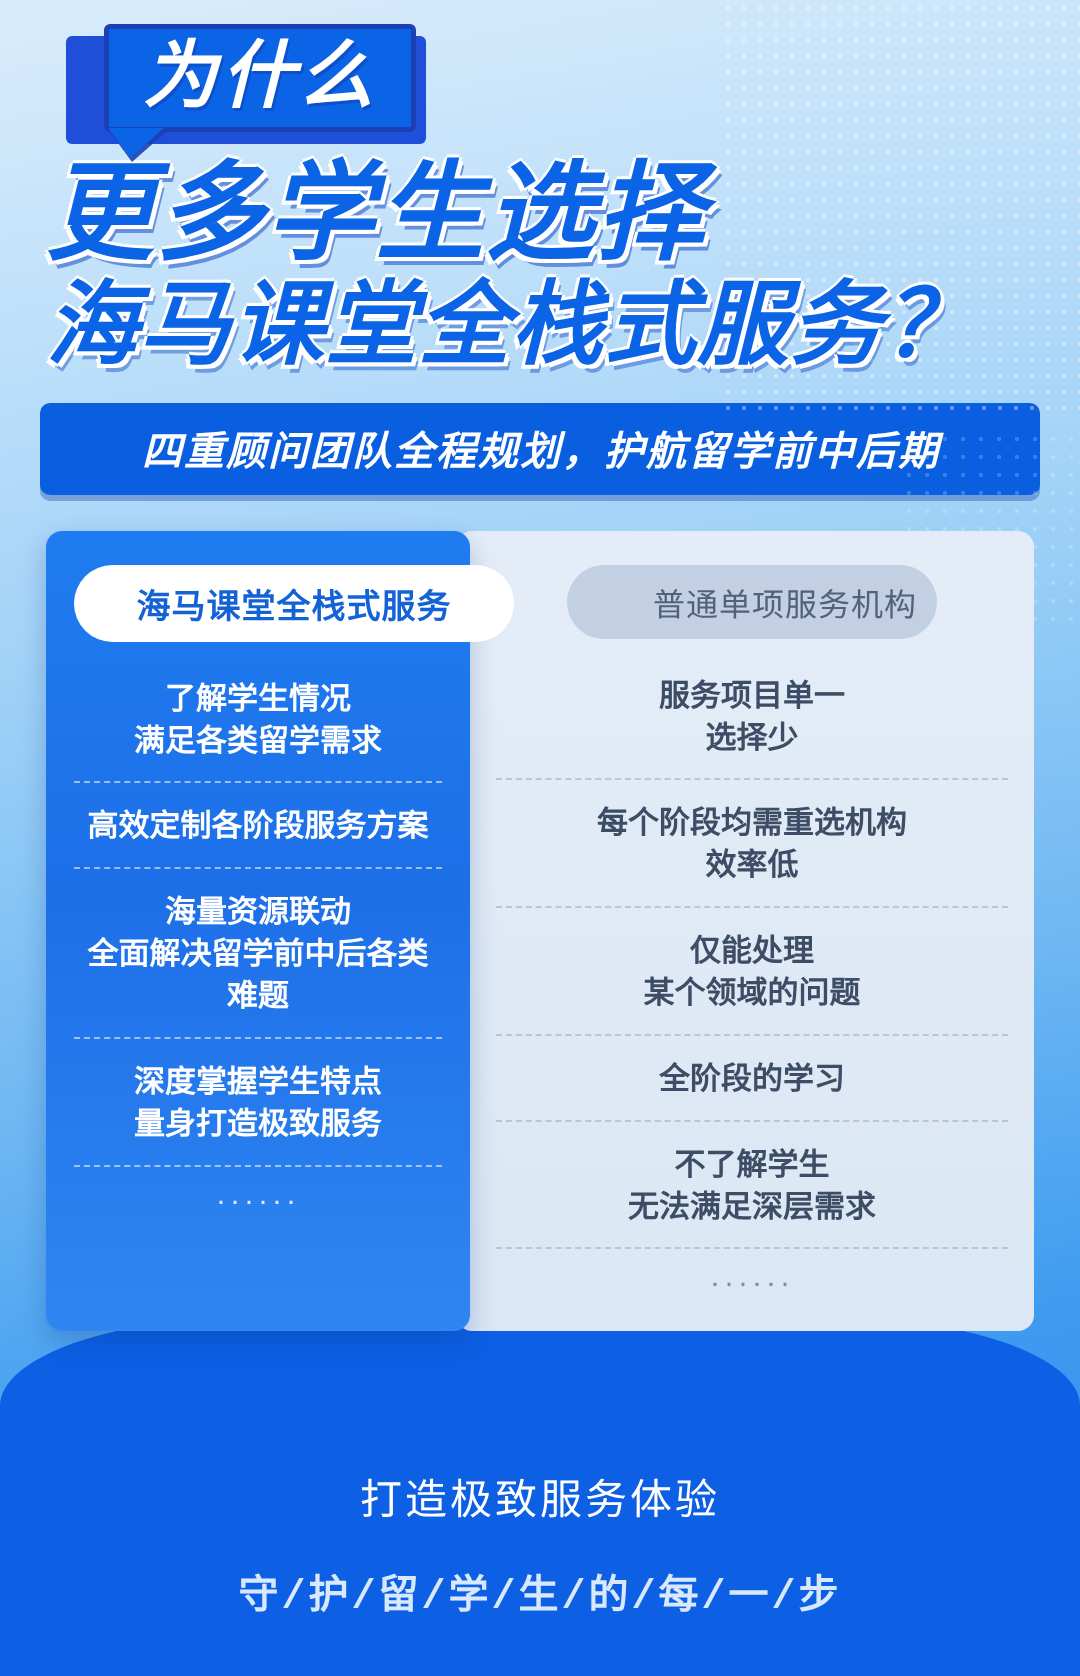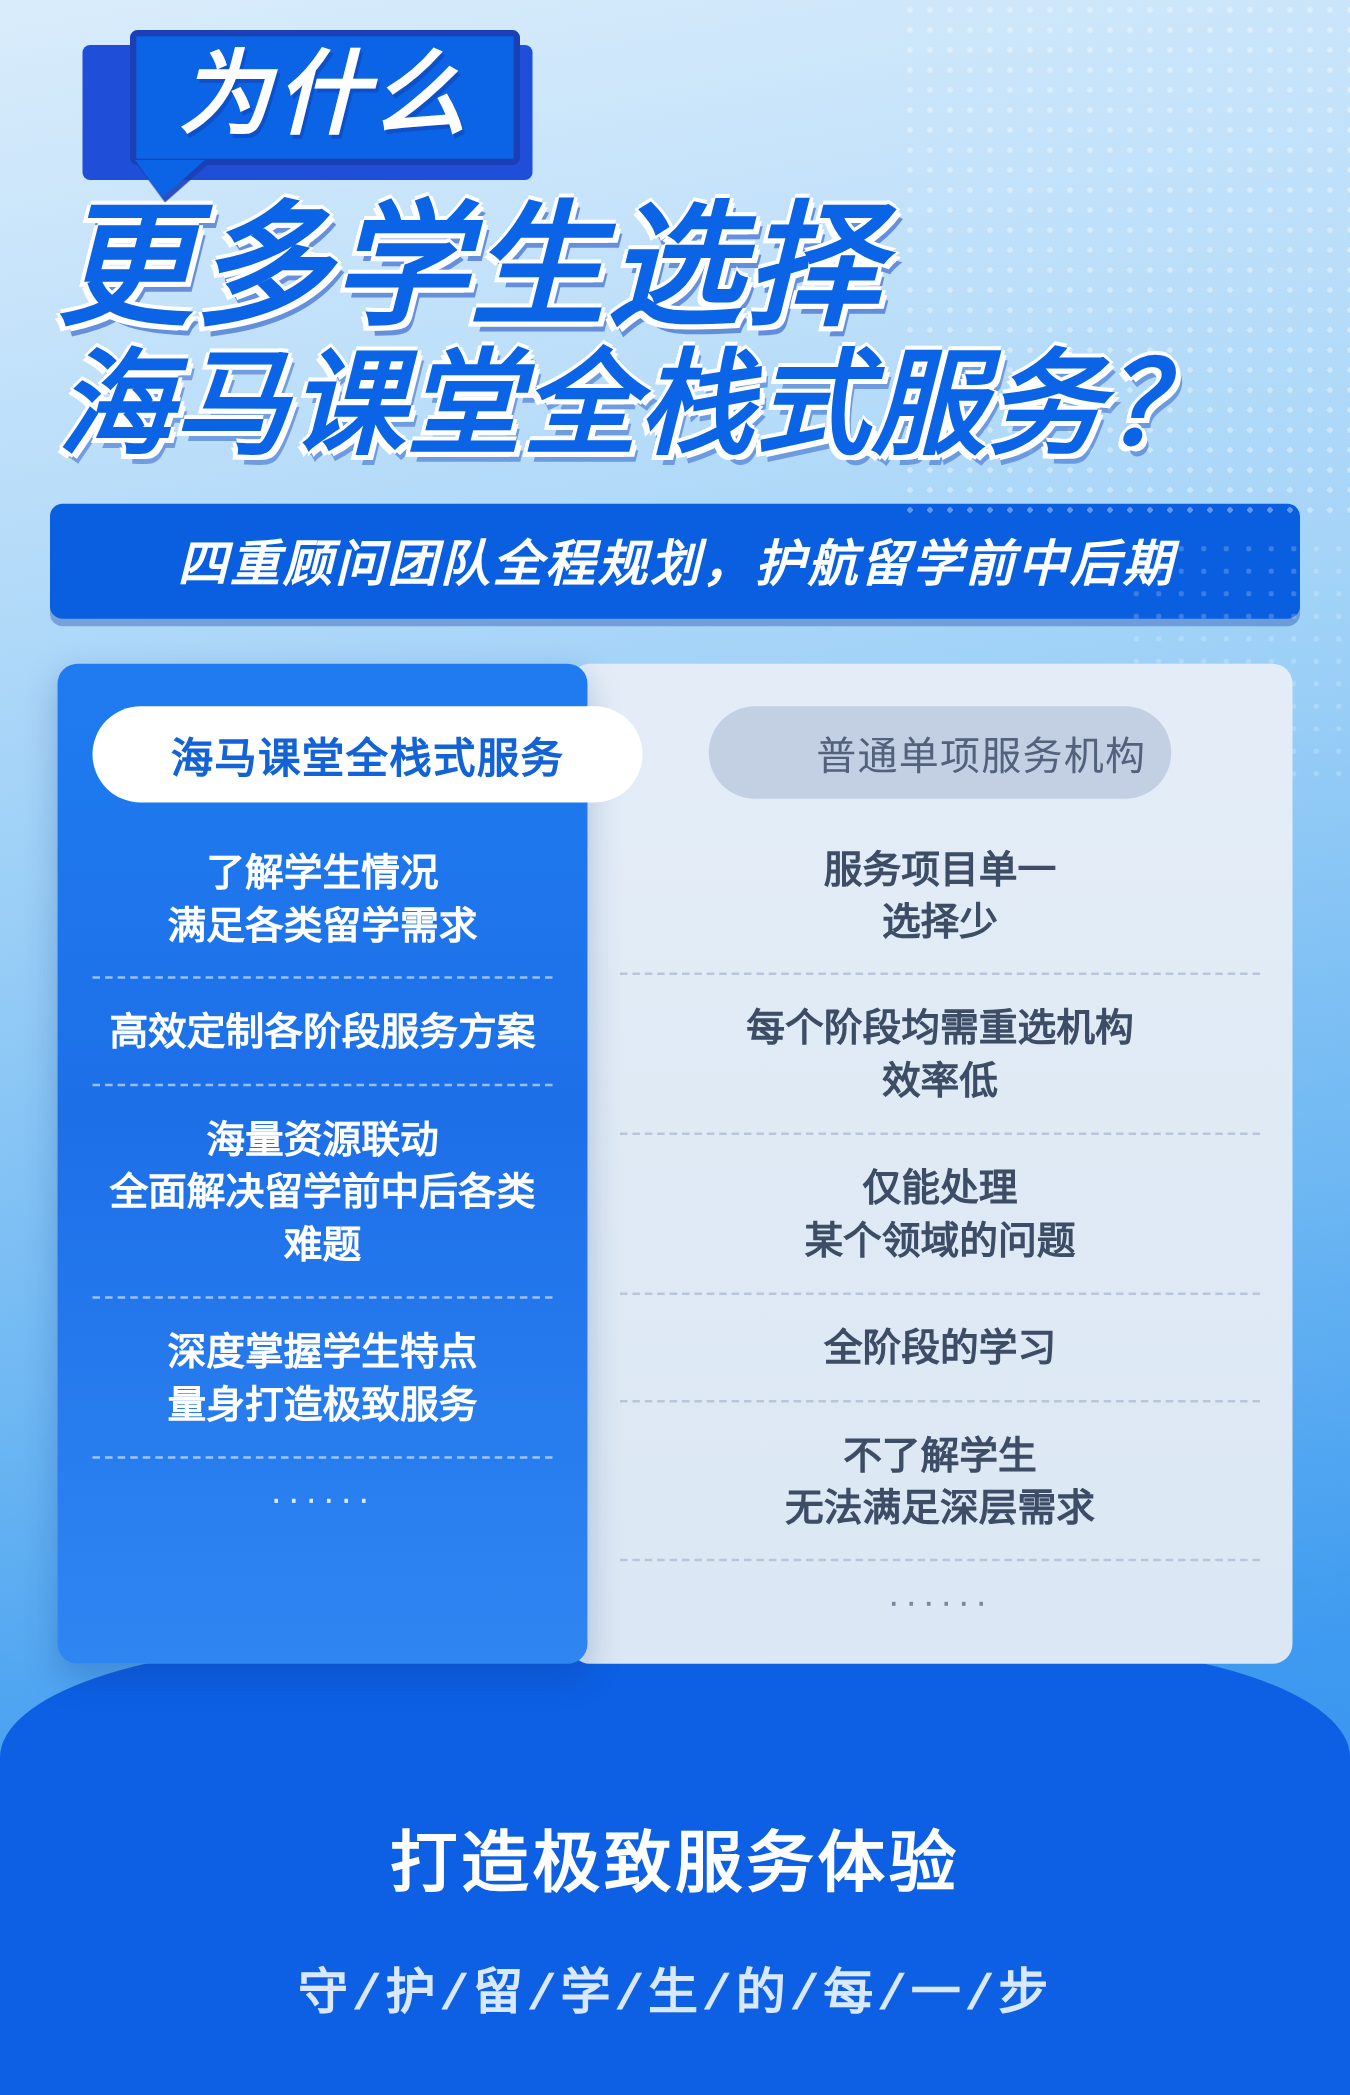--- a/index.html
+++ b/index.html
@@ -231,22 +231,22 @@
   }
   .footer-inner {
     position: absolute;
     left: 0;
     bottom: 0;
     width: 100%;
     text-align: center;
     padding-bottom: 56px;
   }
   .footer-title {
-    font-size: 54px;
-    font-weight: 700;
+    font-size: 42px;
+    font-weight: 400;
     color: #ffffff;
     letter-spacing: 3px;
   }
   .footer-sub {
     margin-top: 36px;
     font-size: 40px;
     font-weight: 700;
     color: #d7e8ff;
     letter-spacing: 3px;
     font-family: Liberation Mono, monospace;

